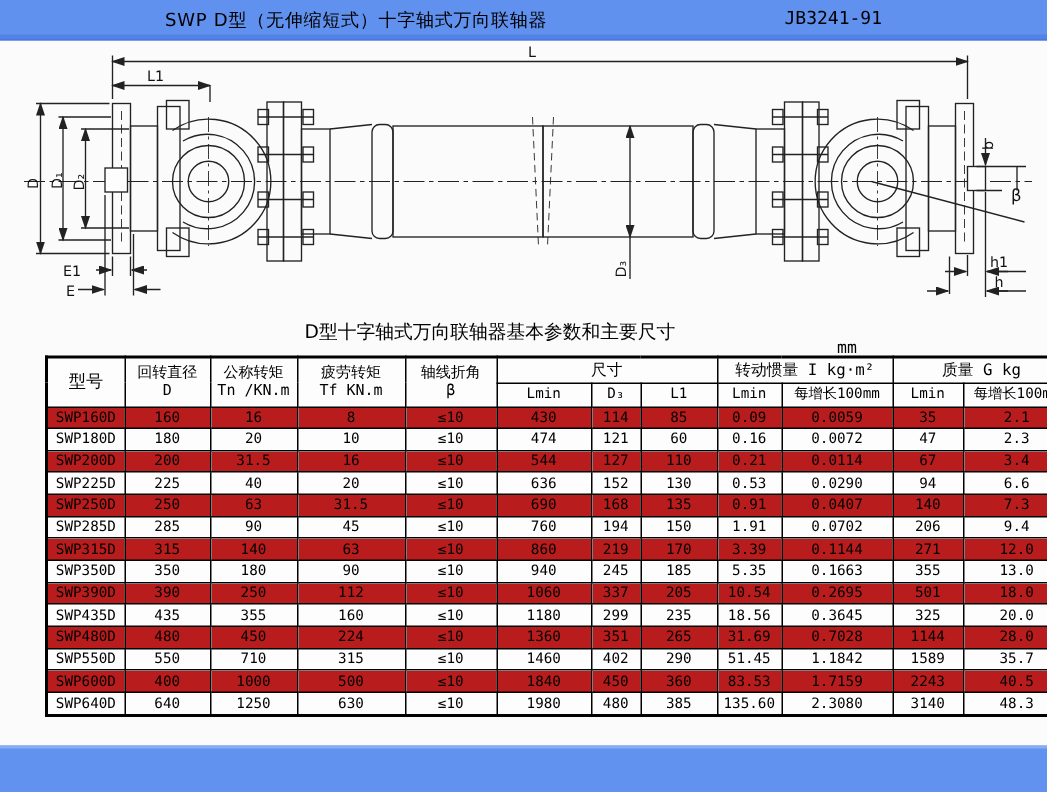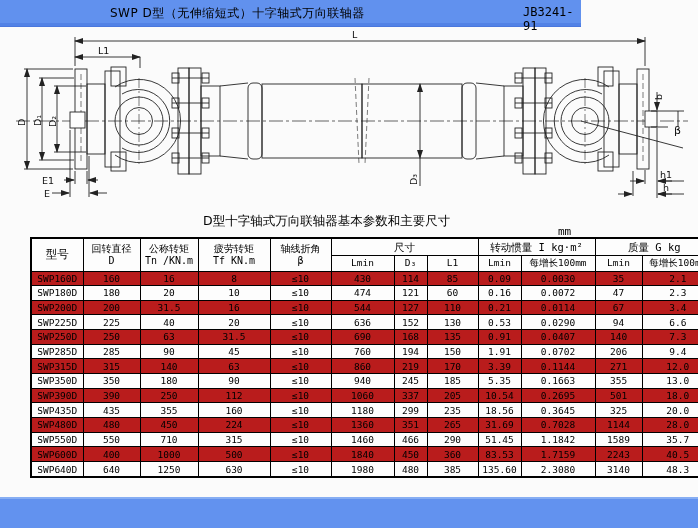--- a/index.html
+++ b/index.html
@@ -1,18 +1,18 @@
 <!DOCTYPE html>
 <html><head>
 <meta charset="utf-8">
 <style>
   html,body{margin:0;padding:0;}
   body{width:698px;height:528px;position:relative;background:#fbfbfb;overflow:hidden;
        font-family:"DejaVu Sans","Liberation Sans",sans-serif;color:#000;}
-  .titlebar{position:absolute;top:0;left:0;width:581px;height:26px;background:#6191ee;
+  .titlebar{position:absolute;top:0;left:0;width:698px;height:26px;background:#6191ee;
             border-bottom:1px solid #4a77dd;box-shadow:inset 0 -3px 0 #5282e6;}
   .tb-title{position:absolute;left:110px;top:5px;font-size:12px;letter-spacing:.5px;}
   .tb-std{position:absolute;left:523px;top:5px;font-size:12px;font-family:"DejaVu Sans Mono",monospace;}
   svg.drawing{position:absolute;top:26px;left:0;}
   .cap{position:absolute;top:213px;font-size:12.5px;}
   .cap-title{left:203px;}
   .cap-unit{left:558px;font-size:11px;font-family:"DejaVu Sans Mono",monospace;margin-top:12px;}
   table.params{position:absolute;top:237px;left:10px;width:685px;height:241px;
                border-collapse:collapse;table-layout:fixed;background:#fdfdfd;
                font-family:"DejaVu Sans Mono","DejaVu Sans",monospace;}
@@ -208,21 +208,21 @@
       <tr class="hl">
         <td>SWP160D</td>
         <td>160</td>
         <td>16</td>
         <td>8</td>
         <td>≤10</td>
         <td>430</td>
         <td>114</td>
         <td>85</td>
         <td>0.09</td>
-        <td>0.0030</td>
+        <td>0.0059</td>
         <td>35</td>
         <td>2.1</td>
       </tr>
       <tr>
         <td>SWP180D</td>
         <td>180</td>
         <td>20</td>
         <td>10</td>
         <td>≤10</td>
         <td>474</td>
@@ -359,21 +359,21 @@
         <td>1144</td>
         <td>28.0</td>
       </tr>
       <tr>
         <td>SWP550D</td>
         <td>550</td>
         <td>710</td>
         <td>315</td>
         <td>≤10</td>
         <td>1460</td>
-        <td>466</td>
+        <td>402</td>
         <td>290</td>
         <td>51.45</td>
         <td>1.1842</td>
         <td>1589</td>
         <td>35.7</td>
       </tr>
       <tr class="hl">
         <td>SWP600D</td>
         <td>400</td>
         <td>1000</td>

